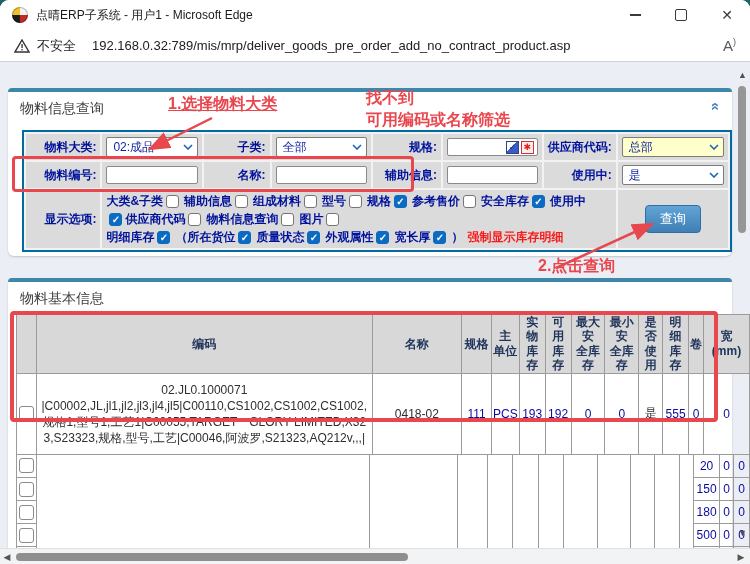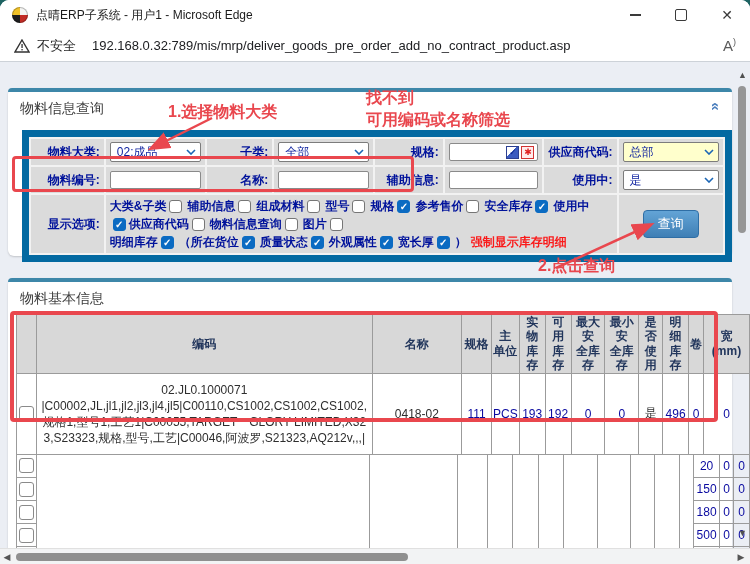--- a/index.html
+++ b/index.html
@@ -31,21 +31,21 @@
   .content{position:absolute;left:0;top:62px;width:750px;height:502px;background:#ebeef4;}
   .panel{position:absolute;background:#fff;border-radius:6px;box-shadow:0 1px 2px rgba(0,0,0,.18);}
   .panel-top{position:absolute;left:0;top:0;width:100%;height:4px;background:#3e87a9;border-radius:6px 6px 0 0;}
   .panel-title{position:absolute;left:12px;top:12px;font-size:14px;color:#3d3d3d;white-space:nowrap;}
   #panel-query{left:8px;top:26px;width:724px;height:168px;}
   #panel-result{left:8px;top:216px;width:724px;height:270px;border-radius:6px 6px 0 0;}
   .collapse-ico{position:absolute;right:12px;top:10px;color:#4a7ebd;font-size:15px;font-weight:bold;
                 transform:rotate(90deg);cursor:pointer;}
   
   .form-table{position:absolute;left:14px;top:42px;border-collapse:separate;border-spacing:2px;
-              background:#f2f2f2;border:7px solid #0369a1;table-layout:fixed;}
+              background:#f2f2f2;border:2px solid #0369a1;table-layout:fixed;}
   .form-table td{background:#dbdbdb;padding:1px 4px;vertical-align:middle;}
   td.flabel{text-align:right;color:#00129b;font-weight:bold;font-size:12px;white-space:nowrap;}
   .fld{position:relative;display:flex;align-items:center;}
   .sel{height:20px;background:#fff;border:1px solid #7c7c7c;border-radius:2px;display:flex;
        align-items:center;justify-content:space-between;padding:0 4px 0 6px;width:100%;
        color:#0b1f9e;font-size:12px;box-sizing:border-box;cursor:pointer;white-space:nowrap;}
   .sel.yellow{background:#ffffcc;}
   .chev{width:10px;height:6px;flex:0 0 auto;margin-left:4px;}
   .tinput{height:18px;width:100%;border:1px solid #8a8a8a;border-radius:2px;box-sizing:border-box;
           font-size:12px;padding:0 3px;background:#fff;}
@@ -350,21 +350,21 @@
                     <div>|C00002,JL,jl1,jl2,jl3,jl4,jl5|C00110,CS1002,CS1002,CS1002,规格1,型号1,工艺1|C00055,TARGET　GLORY LIMITED,X323,S23323,规格,型号,工艺|C00046,阿波罗,S21323,AQ212v,,,|</div>
                   </td>
               <td class="txtc">0418-02</td>
               <td class="num">111</td>
               <td class="num">PCS</td>
               <td class="num">193</td>
               <td class="num">192</td>
               <td class="num">0</td>
               <td class="num">0</td>
               <td class="txtc">是</td>
-              <td class="num">496</td>
+              <td class="num">555</td>
               <td class="num">0</td>
               <td class="num">0</td>
             </tr>
           </tbody>
             </table>
 
           <table class="rtable btable">
             <colgroup>
               <col style="width:20px">
                 <col style="width:339px">
@@ -474,21 +474,21 @@
                   <td class="mid"></td>
               <td class="num">110</td>
               <td class="num">0</td>
               <td class="num">0</td>
             </tr>
           </tbody>
             </table>
         </div>
       </div>
 
-      <div class="anno" style="left:168px;top:40px;">1.选择物料大类</div>
+      <div class="anno" style="left:168px;top:32px;text-decoration:underline;">1.选择物料大类</div>
       <div class="anno" style="left:366px;top:26px;">找不到</div>
       <div class="anno" style="left:366px;top:48px;">可用编码或名称筛选</div>
       <div class="anno" style="left:538px;top:194px;">2.点击查询</div>
       <div class="red-rect" id="rect-codename"></div>
       <div class="red-rect" id="rect-table"></div>
       <svg class="overlay-svg">
         <defs>
           <marker id="ah" markerWidth="9" markerHeight="7" refX="7" refY="3.5" orient="auto">
             <path d="M0,0 L9,3.5 L0,7 Z" fill="#e9474e"></path>
           </marker>

